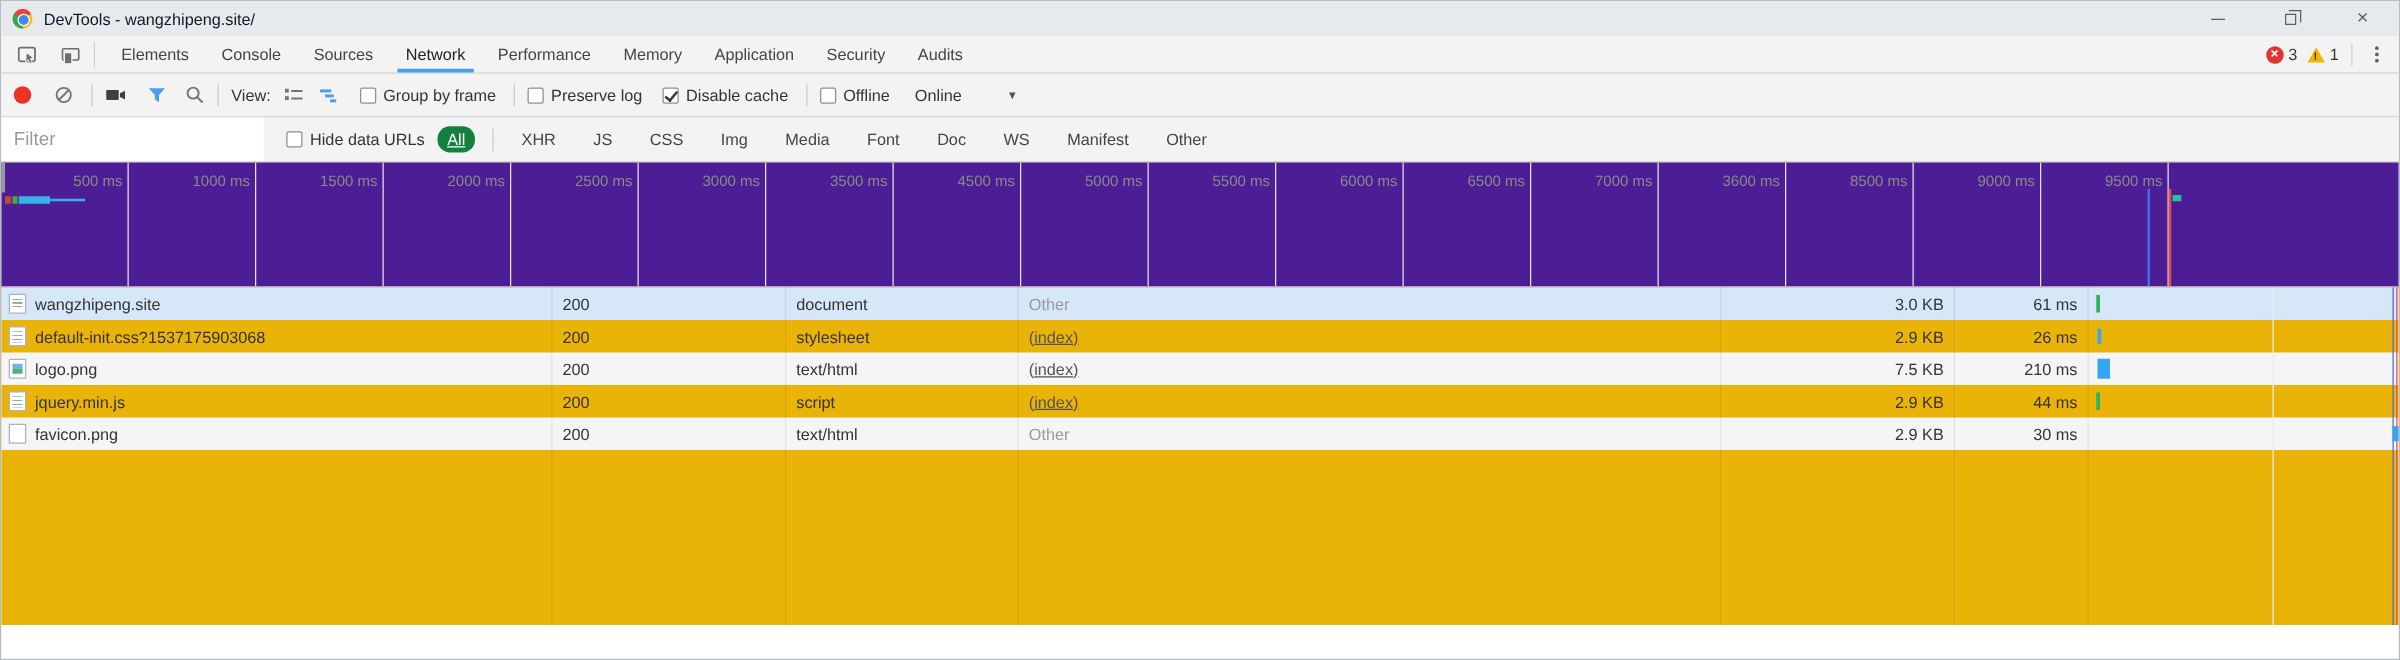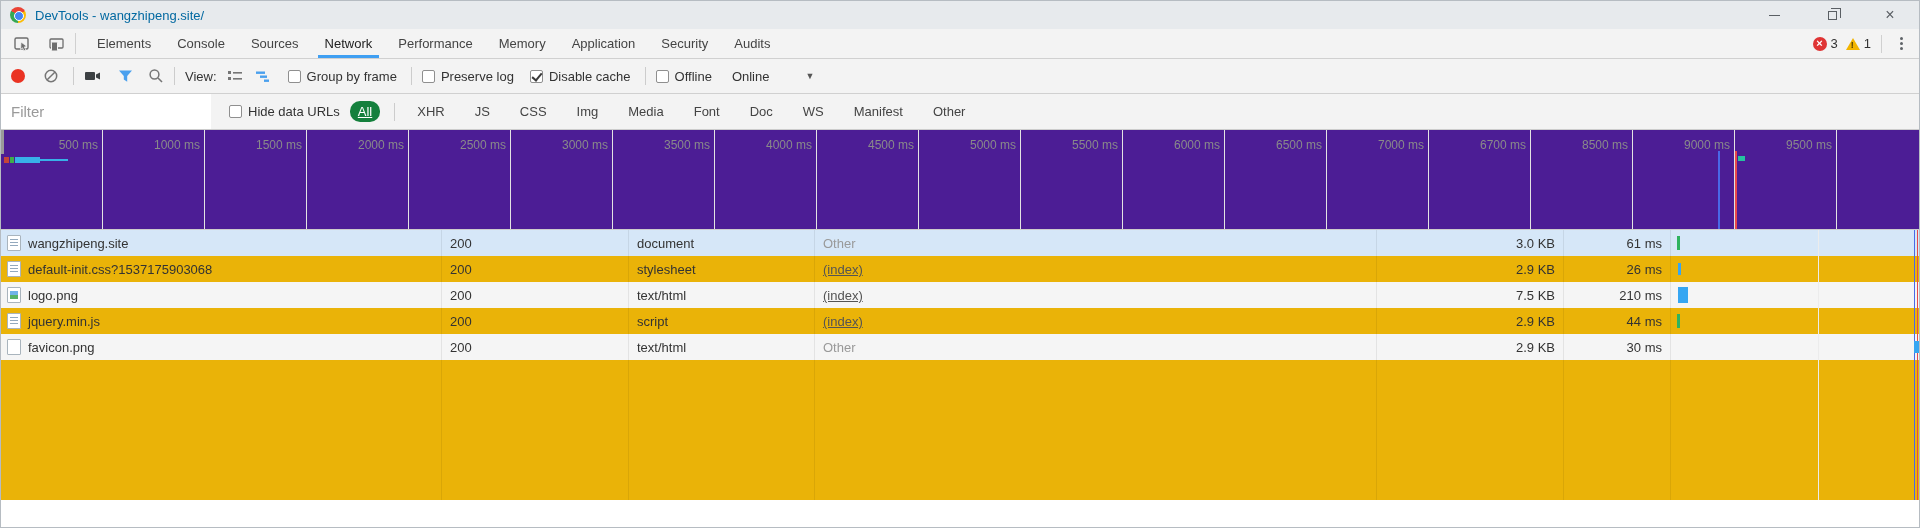--- a/index.html
+++ b/index.html
@@ -6,21 +6,21 @@
   body { font-family:"Liberation Sans", sans-serif; background:#fff; }
   #app { position:relative; width:1920px; height:528px; overflow:hidden; background:#fff; border:1px solid #b6bcc2; }
 
   
   .titlebar { height:28px; background:#e7eaed; display:flex; align-items:center; padding-left:9px; }
   .chrome-logo { width:16px; height:16px; border-radius:50%;
     background:conic-gradient(from -60deg, #ea4335 0 120deg, #fbbc05 120deg 240deg, #34a853 240deg 360deg);
     position:relative; flex:0 0 auto; }
   .chrome-logo::after { content:""; position:absolute; left:4px; top:4px; width:8px; height:8px;
     background:#4285f4; border:1.5px solid #fff; border-radius:50%; }
-  .title-text { margin-left:9px; font-size:13px; color:#0369a1; flex:1 1 auto; }
+  .title-text { margin-left:9px; font-size:13px; color:#0f172a; flex:1 1 auto; }
   .win-controls { display:flex; height:100%; }
   .win-btn { width:58px; display:flex; align-items:center; justify-content:center; color:#5a5f64; font-size:14px; }
   .ic-min { width:11px; height:1px; background:#5a5f64; display:inline-block; }
   .ic-restore { position:relative; width:9px; height:9px; border:1px solid #5a5f64; display:inline-block; }
   .ic-restore::before { content:""; position:absolute; left:2px; top:-4px; width:9px; height:9px; border:1px solid #5a5f64; border-left:none; border-bottom:none; }
 
   
   .tabbar { height:30px; background:#f3f3f3; border-bottom:1px solid #d0d0d0; display:flex; align-items:stretch; }
   .tb-icons { display:flex; align-items:center; padding:0 4px 0 8px; gap:8px; }
   .tb-iconbtn { width:26px; height:24px; display:flex; align-items:center; justify-content:center; }
@@ -267,42 +267,39 @@
         <div class="seg">
           <span>2500 ms</span>
         </div>
         <div class="seg">
           <span>3000 ms</span>
         </div>
         <div class="seg">
           <span>3500 ms</span>
         </div>
         <div class="seg">
-          <span>4000 ms</span>
-        </div>
-        <div class="seg">
           <span>4500 ms</span>
         </div>
         <div class="seg">
           <span>5000 ms</span>
         </div>
         <div class="seg">
           <span>5500 ms</span>
         </div>
         <div class="seg">
           <span>6000 ms</span>
         </div>
         <div class="seg">
           <span>6500 ms</span>
         </div>
         <div class="seg">
           <span>7000 ms</span>
         </div>
         <div class="seg">
-          <span>6700 ms</span>
+          <span>3600 ms</span>
         </div>
         <div class="seg">
           <span>8500 ms</span>
         </div>
         <div class="seg">
           <span>9000 ms</span>
         </div>
         <div class="seg">
           <span>9500 ms</span>
         </div>

